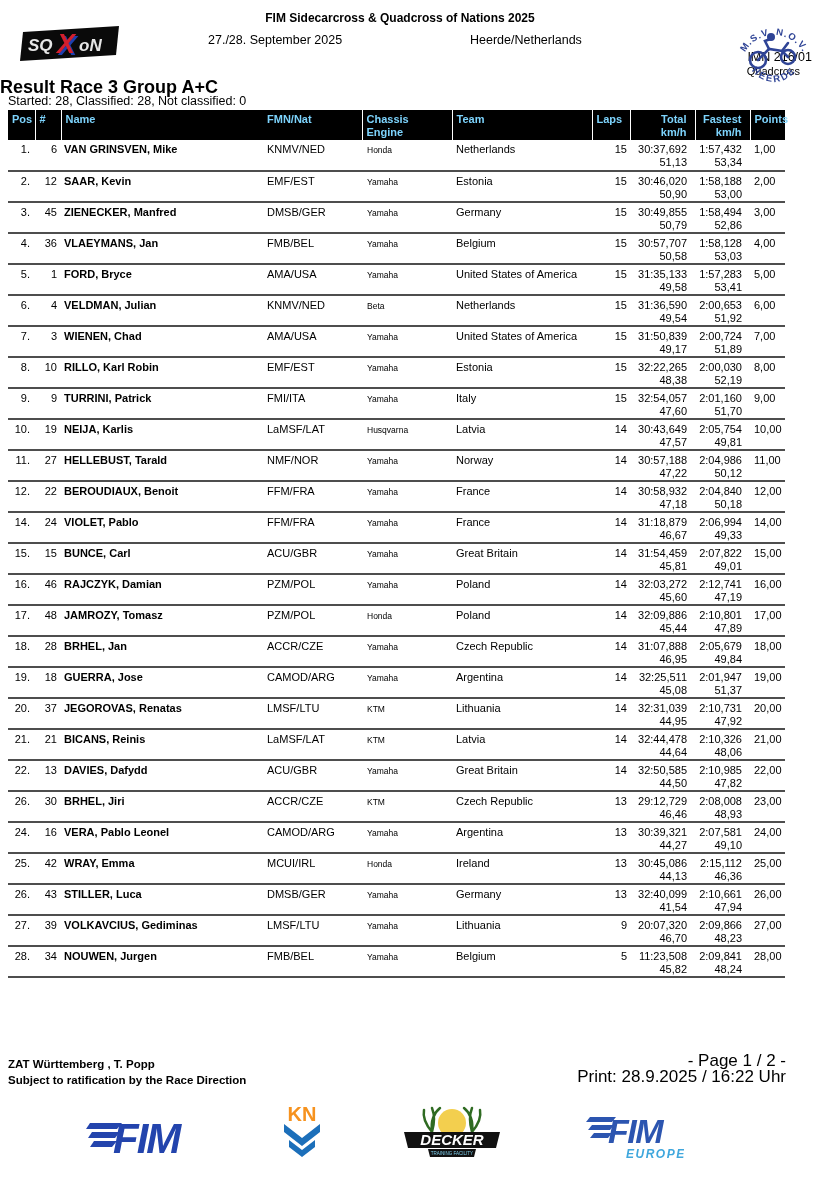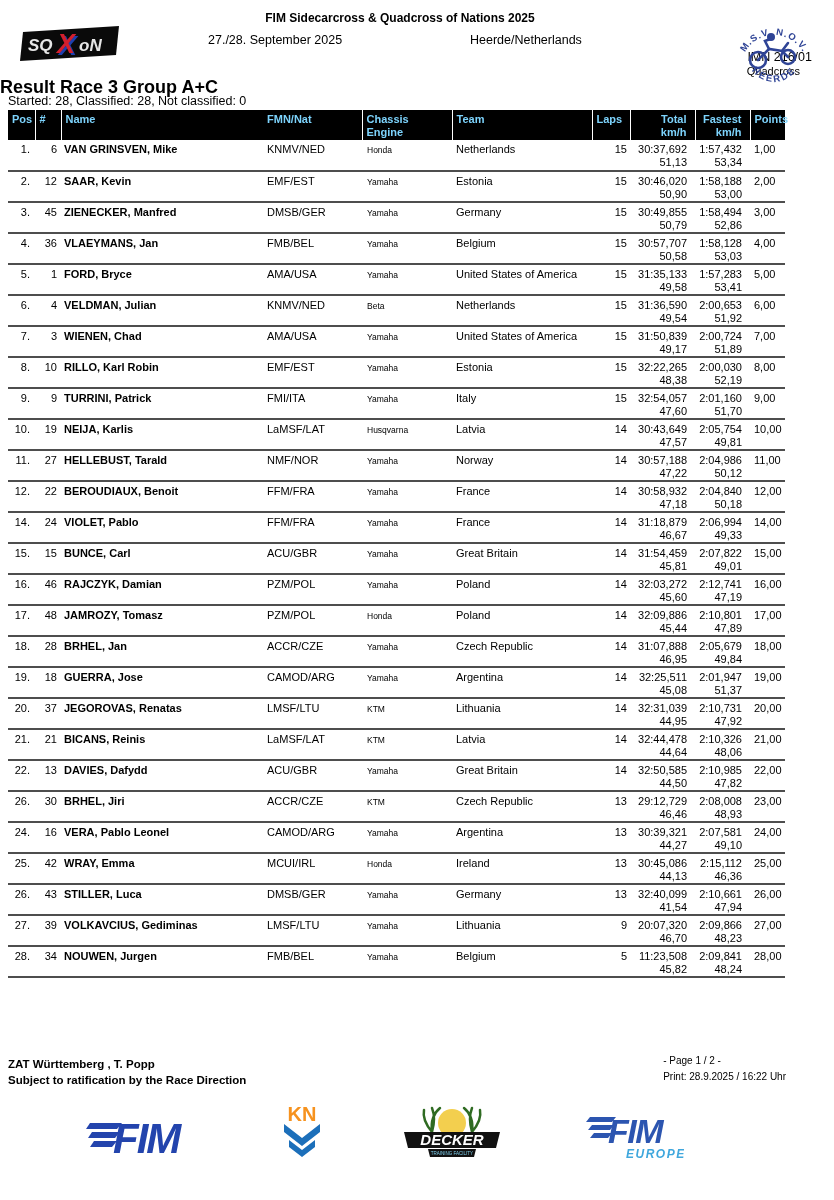--- a/index.html
+++ b/index.html
@@ -40,22 +40,22 @@
   td.c-num  { padding-right:4px; }
   td.c-name { font-weight:bold; padding-left:3px; }
   td.c-chassis { font-size:8.5px; padding-left:5px; padding-top:4px; }
   td.c-total, td.c-fastest { padding-right:8px; }
   td.c-points { padding-right:10px; }
   td.c-laps { padding-right:3px; }
 
   
   .footer-left  { position:absolute; top:1056px; left:8px; font-size:11.5px;
                   font-weight:bold; line-height:16px; }
-  .footer-right { position:absolute; top:1053px; right:48px; font-size:10px;
-                  text-align:left; line-height:16px; }
+  .footer-right { position:absolute; top:1053px; right:48px; font-size:17px;
+                  text-align:right; line-height:16px; }
 
   
   .logo-fim    { position:absolute; top:1108px; left:86px; }
   .logo-knmv   { position:absolute; top:1103px; left:281px; }
   .logo-decker { position:absolute; top:1102px; left:402px; }
   .logo-fimeu  { position:absolute; top:1106px; left:584px; }
 
   svg text { font-family:"Liberation Sans", sans-serif; }
 </style>
 </head>

